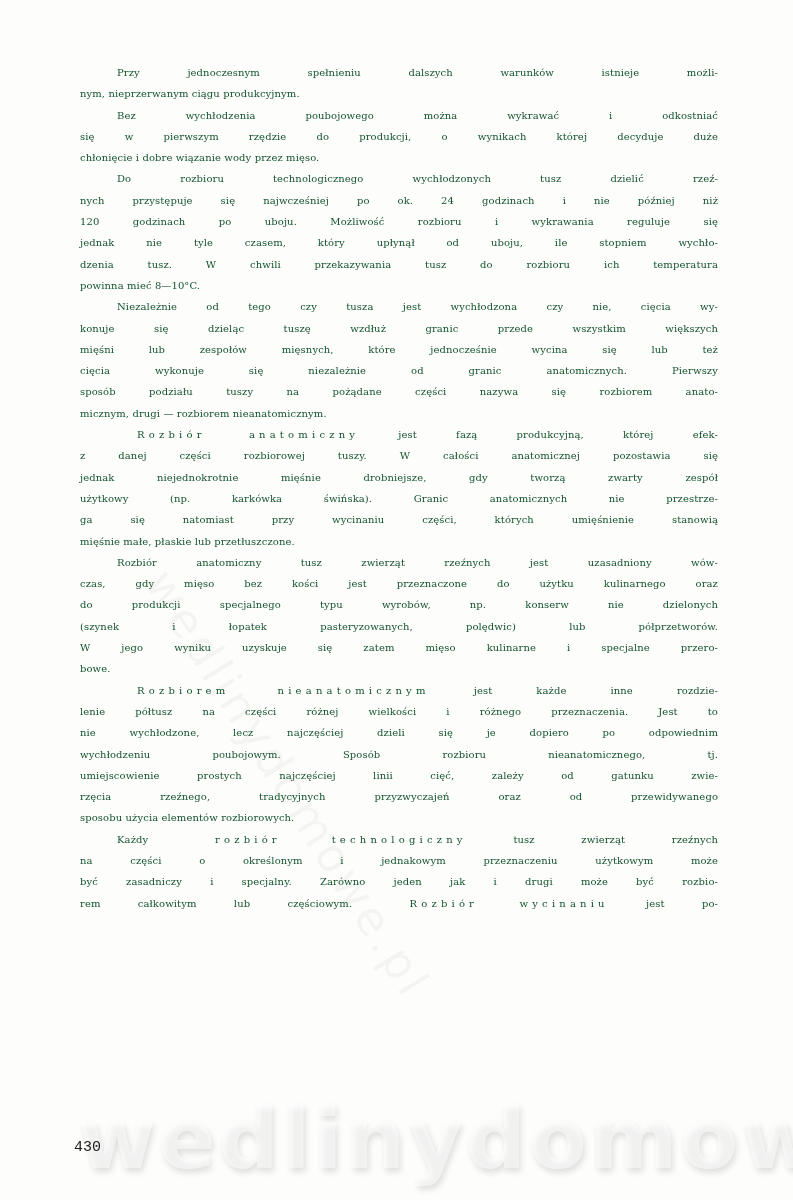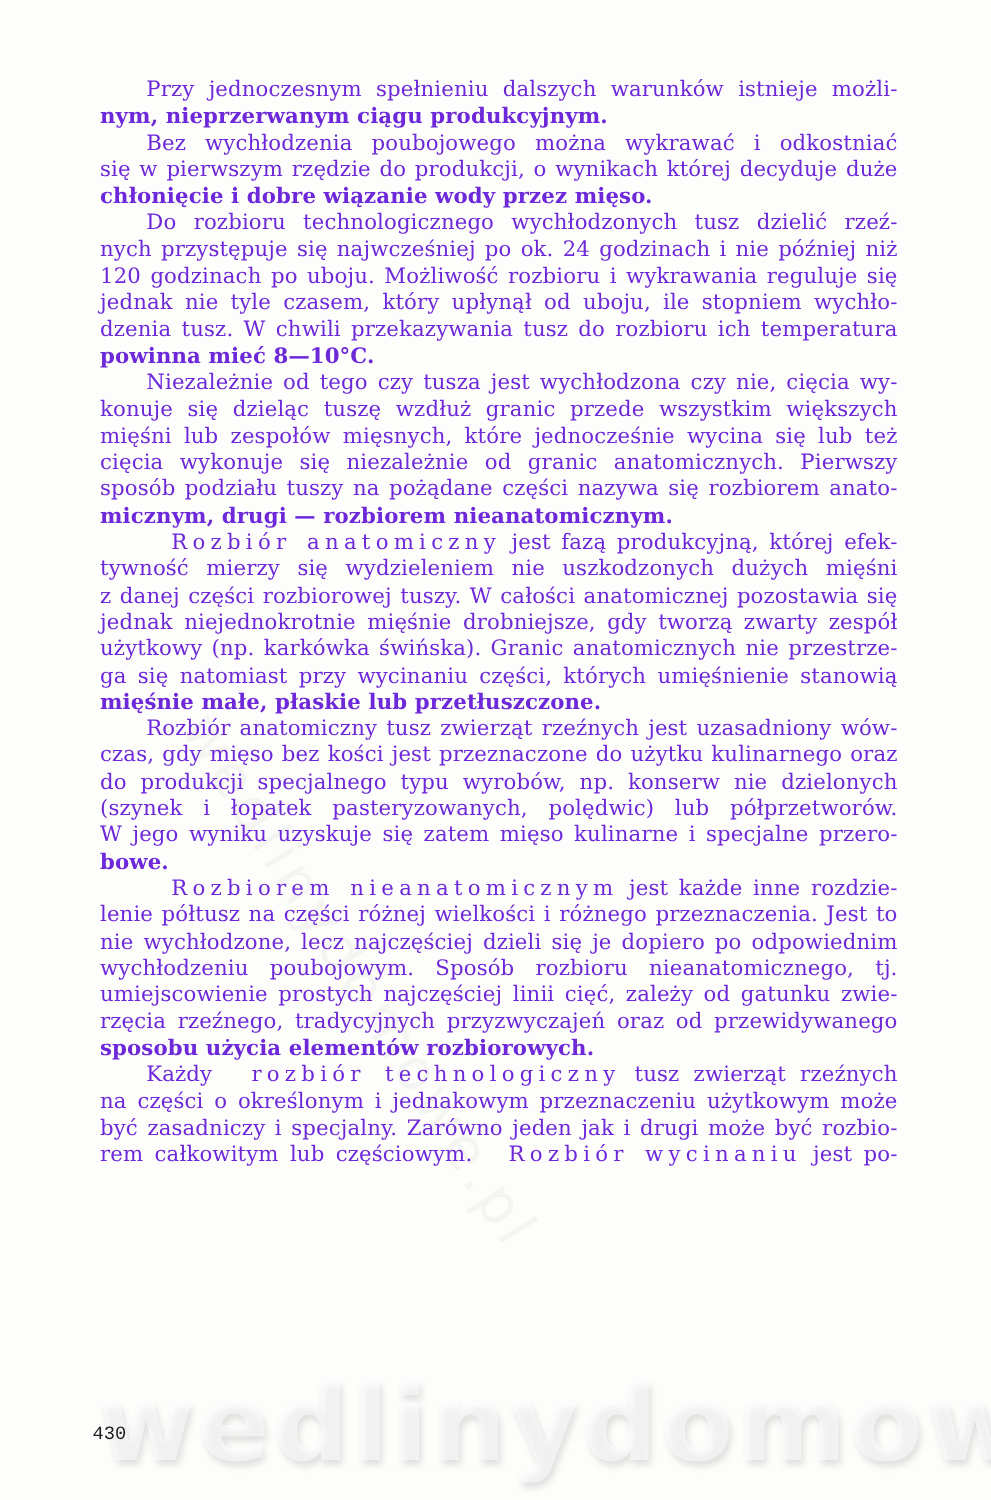--- a/index.html
+++ b/index.html
@@ -19,38 +19,37 @@
       width: 793px;
       height: 1200px;
       background: #fdfdfc;
     }
     .text-block {
       position: absolute;
       left: 80px;
       top: 62px;
       width: 638px;
       font-family: "DejaVu Serif", "Liberation Serif", serif;
-      font-size: 17px;
+      font-size: 10px;
       line-height: 21.3px;
-      color: #6d28d9;
+      color: #14532d;
       text-align: justify;
       hyphens: manual;
       letter-spacing: 0.1px;
     }
     .line {
       display: block;
       text-align: justify;
       text-align-last: justify;
       white-space: nowrap;
       height: 21.3px;
       overflow: visible;
     }
     .line.last {
       text-align-last: left;
-      font-weight: bold;
     }
     .line.indent {
       padding-left: 37px;
     }
     .spaced {
       letter-spacing: 4.2px;
       margin-left: 20px;
     }
     .page-number {
       position: absolute;
@@ -120,21 +119,20 @@
       <span class="line indent">Niezależnie od tego czy tusza jest wychłodzona czy nie, cięcia wy-</span>
       <span class="line">konuje się dzieląc tuszę wzdłuż granic przede wszystkim większych</span>
       <span class="line">mięśni lub zespołów mięsnych, które jednocześnie wycina się lub też</span>
       <span class="line">cięcia wykonuje się niezależnie od granic anatomicznych. Pierwszy</span>
       <span class="line">sposób podziału tuszy na pożądane części nazywa się rozbiorem anato-</span>
       <span class="line last">micznym, drugi — rozbiorem nieanatomicznym.</span>
     </div>
 
     <div>
       <span class="line indent"><span class="spaced">Rozbiór anatomiczny</span><span> jest fazą produkcyjną, której efek-</span></span>
-      <span class="line">tywność mierzy się wydzieleniem nie uszkodzonych dużych mięśni</span>
       <span class="line">z danej części rozbiorowej tuszy. W całości anatomicznej pozostawia się</span>
       <span class="line">jednak niejednokrotnie mięśnie drobniejsze, gdy tworzą zwarty zespół</span>
       <span class="line">użytkowy (np. karkówka świńska). Granic anatomicznych nie przestrze-</span>
       <span class="line">ga się natomiast przy wycinaniu części, których umięśnienie stanowią</span>
       <span class="line last">mięśnie małe, płaskie lub przetłuszczone.</span>
     </div>
 
     <div>
       <span class="line indent">Rozbiór anatomiczny tusz zwierząt rzeźnych jest uzasadniony wów-</span>
       <span class="line">czas, gdy mięso bez kości jest przeznaczone do użytku kulinarnego oraz</span>

